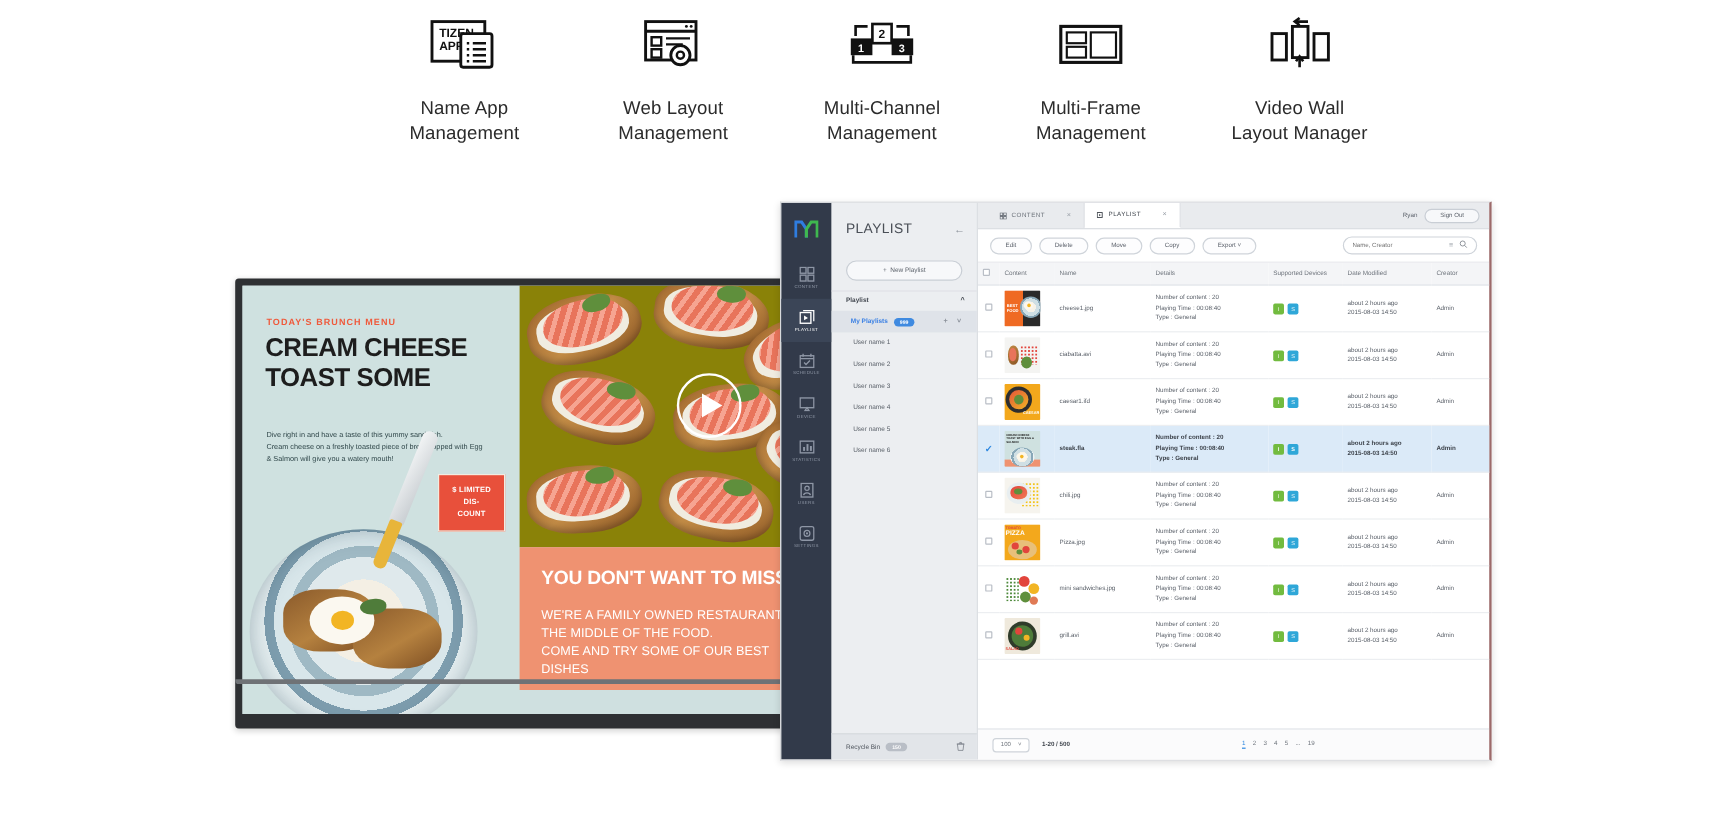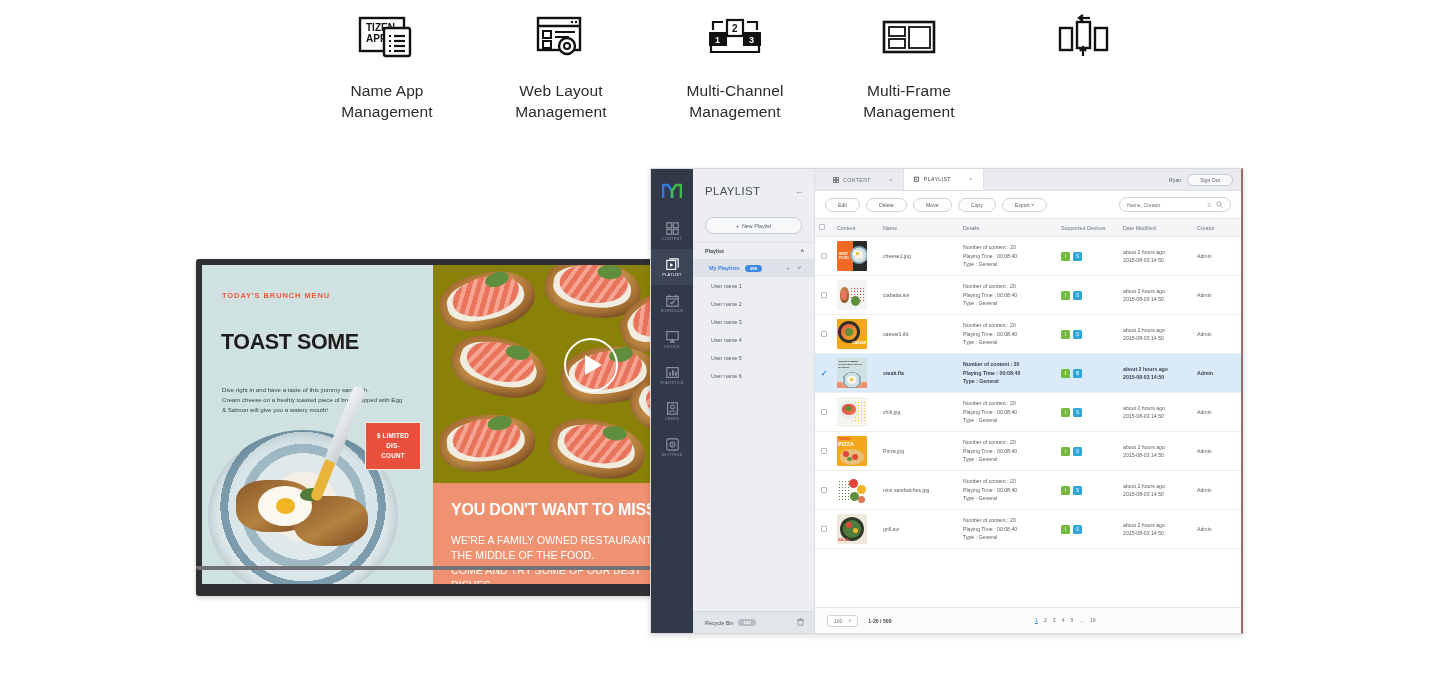--- a/index.html
+++ b/index.html
@@ -18,26 +18,25 @@
   }
   .feature { width: 174px; display: flex; flex-direction: column; align-items: center; }
   .feature-icon { height: 58px; display: flex; align-items: center; justify-content: center; }
   .feature-label {
     margin-top: 14px; text-align: center;
     font-size: 15.5px; line-height: 21px; color: #2b2b2b; letter-spacing: .1px;
   }
 
   
   .tv {
-    position: absolute; left: 196px; top: 232px; width: 480px; height: 337px;
+    position: absolute; left: 196px; top: 232px; width: 480px; height: 375px;
     background: #2e3033;
     border-radius: 3px;
     padding: 6px 6px 12px 6px;
     box-shadow: 0 2px 5px rgba(0,0,0,.18);
-    margin-top: 27px;
   }
   .tv-screen { position: relative; width: 100%; height: 100%; overflow: hidden; background: #cfe0e0; }
   .tv-stand {
     position: absolute; left: 196px; top: 566px; width: 480px; height: 4px;
     background: #6f7276; border-radius: 0 0 3px 3px;
   }
 
   
   .menu-left {
     position: absolute; left: 0; top: 0; width: 231px; height: 100%;
@@ -407,30 +406,34 @@
         <svg width="58" height="50" viewBox="0 0 58 50">
           <rect x="6" y="16" width="12" height="22" fill="none" stroke="#111" stroke-width="2.4"></rect>
           <rect x="23" y="10" width="13" height="26" fill="none" stroke="#111" stroke-width="2.4"></rect>
           <rect x="41" y="16" width="12" height="22" fill="none" stroke="#111" stroke-width="2.4"></rect>
           <path d="M36 6 L26 6" fill="none" stroke="#111" stroke-width="2.2"></path>
           <path d="M29 3 L25 6 L29 9" fill="none" stroke="#111" stroke-width="2.2"></path>
           <path d="M29 44 L29 36" fill="none" stroke="#111" stroke-width="2.2"></path>
           <path d="M26 39 L29 35 L32 39" fill="none" stroke="#111" stroke-width="2.2"></path>
         </svg>
       </div>
+      <div class="feature-label">
+        <span>Video Wall</span><br>
+        <span>Layout Manager</span>
+      </div>
     </div>
   </div>
 
   <div class="tv">
     <div class="tv-screen">
 
       <div class="menu-left">
         <div class="menu-kicker">TODAY'S BRUNCH MENU</div>
         <div class="menu-title">
-          <br>
+          <span>CREAM CHEESE</span><br>
           <span>TOAST SOME</span><br>
         </div>
         <div class="menu-body">
           <span>Dive right in and have a taste of this yummy sandwich.</span><br>
           <span>Cream cheese on a freshly toasted piece of bread topped with Egg</span><br>
           <span>&amp; Salmon will give you a watery mouth!</span>
         </div>
 
         <div class="plate">
           <div class="toast1"></div>

